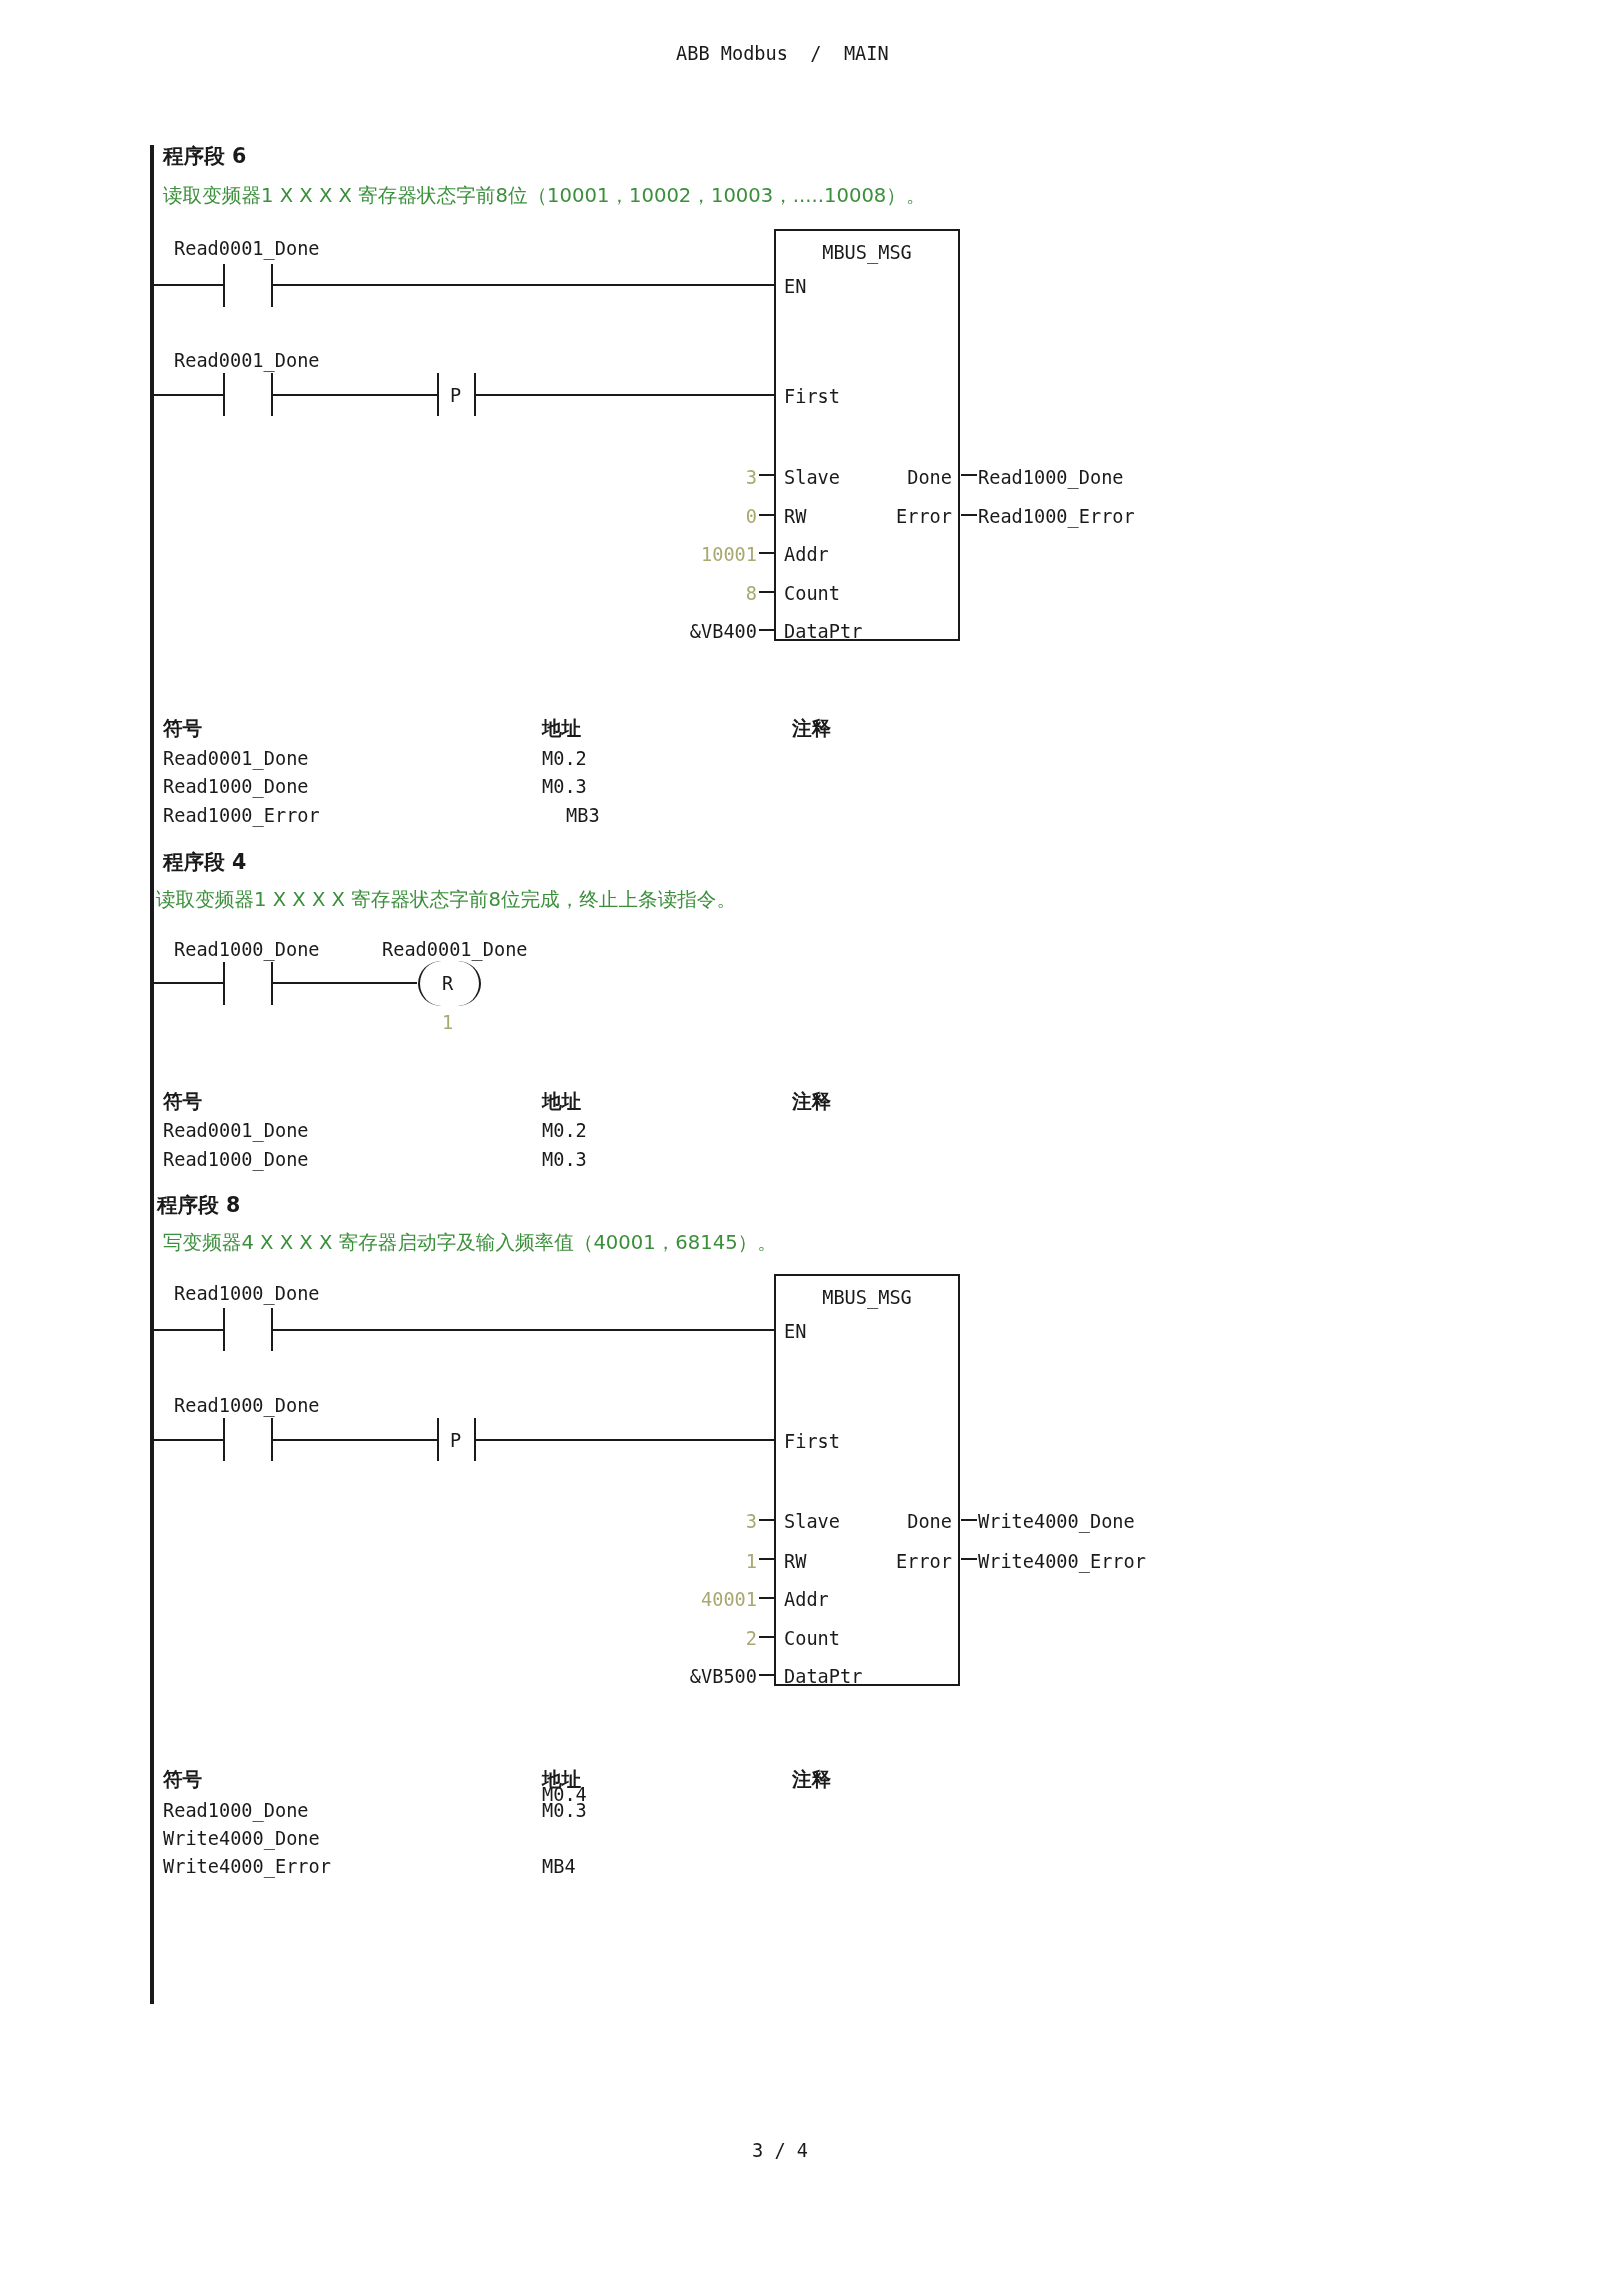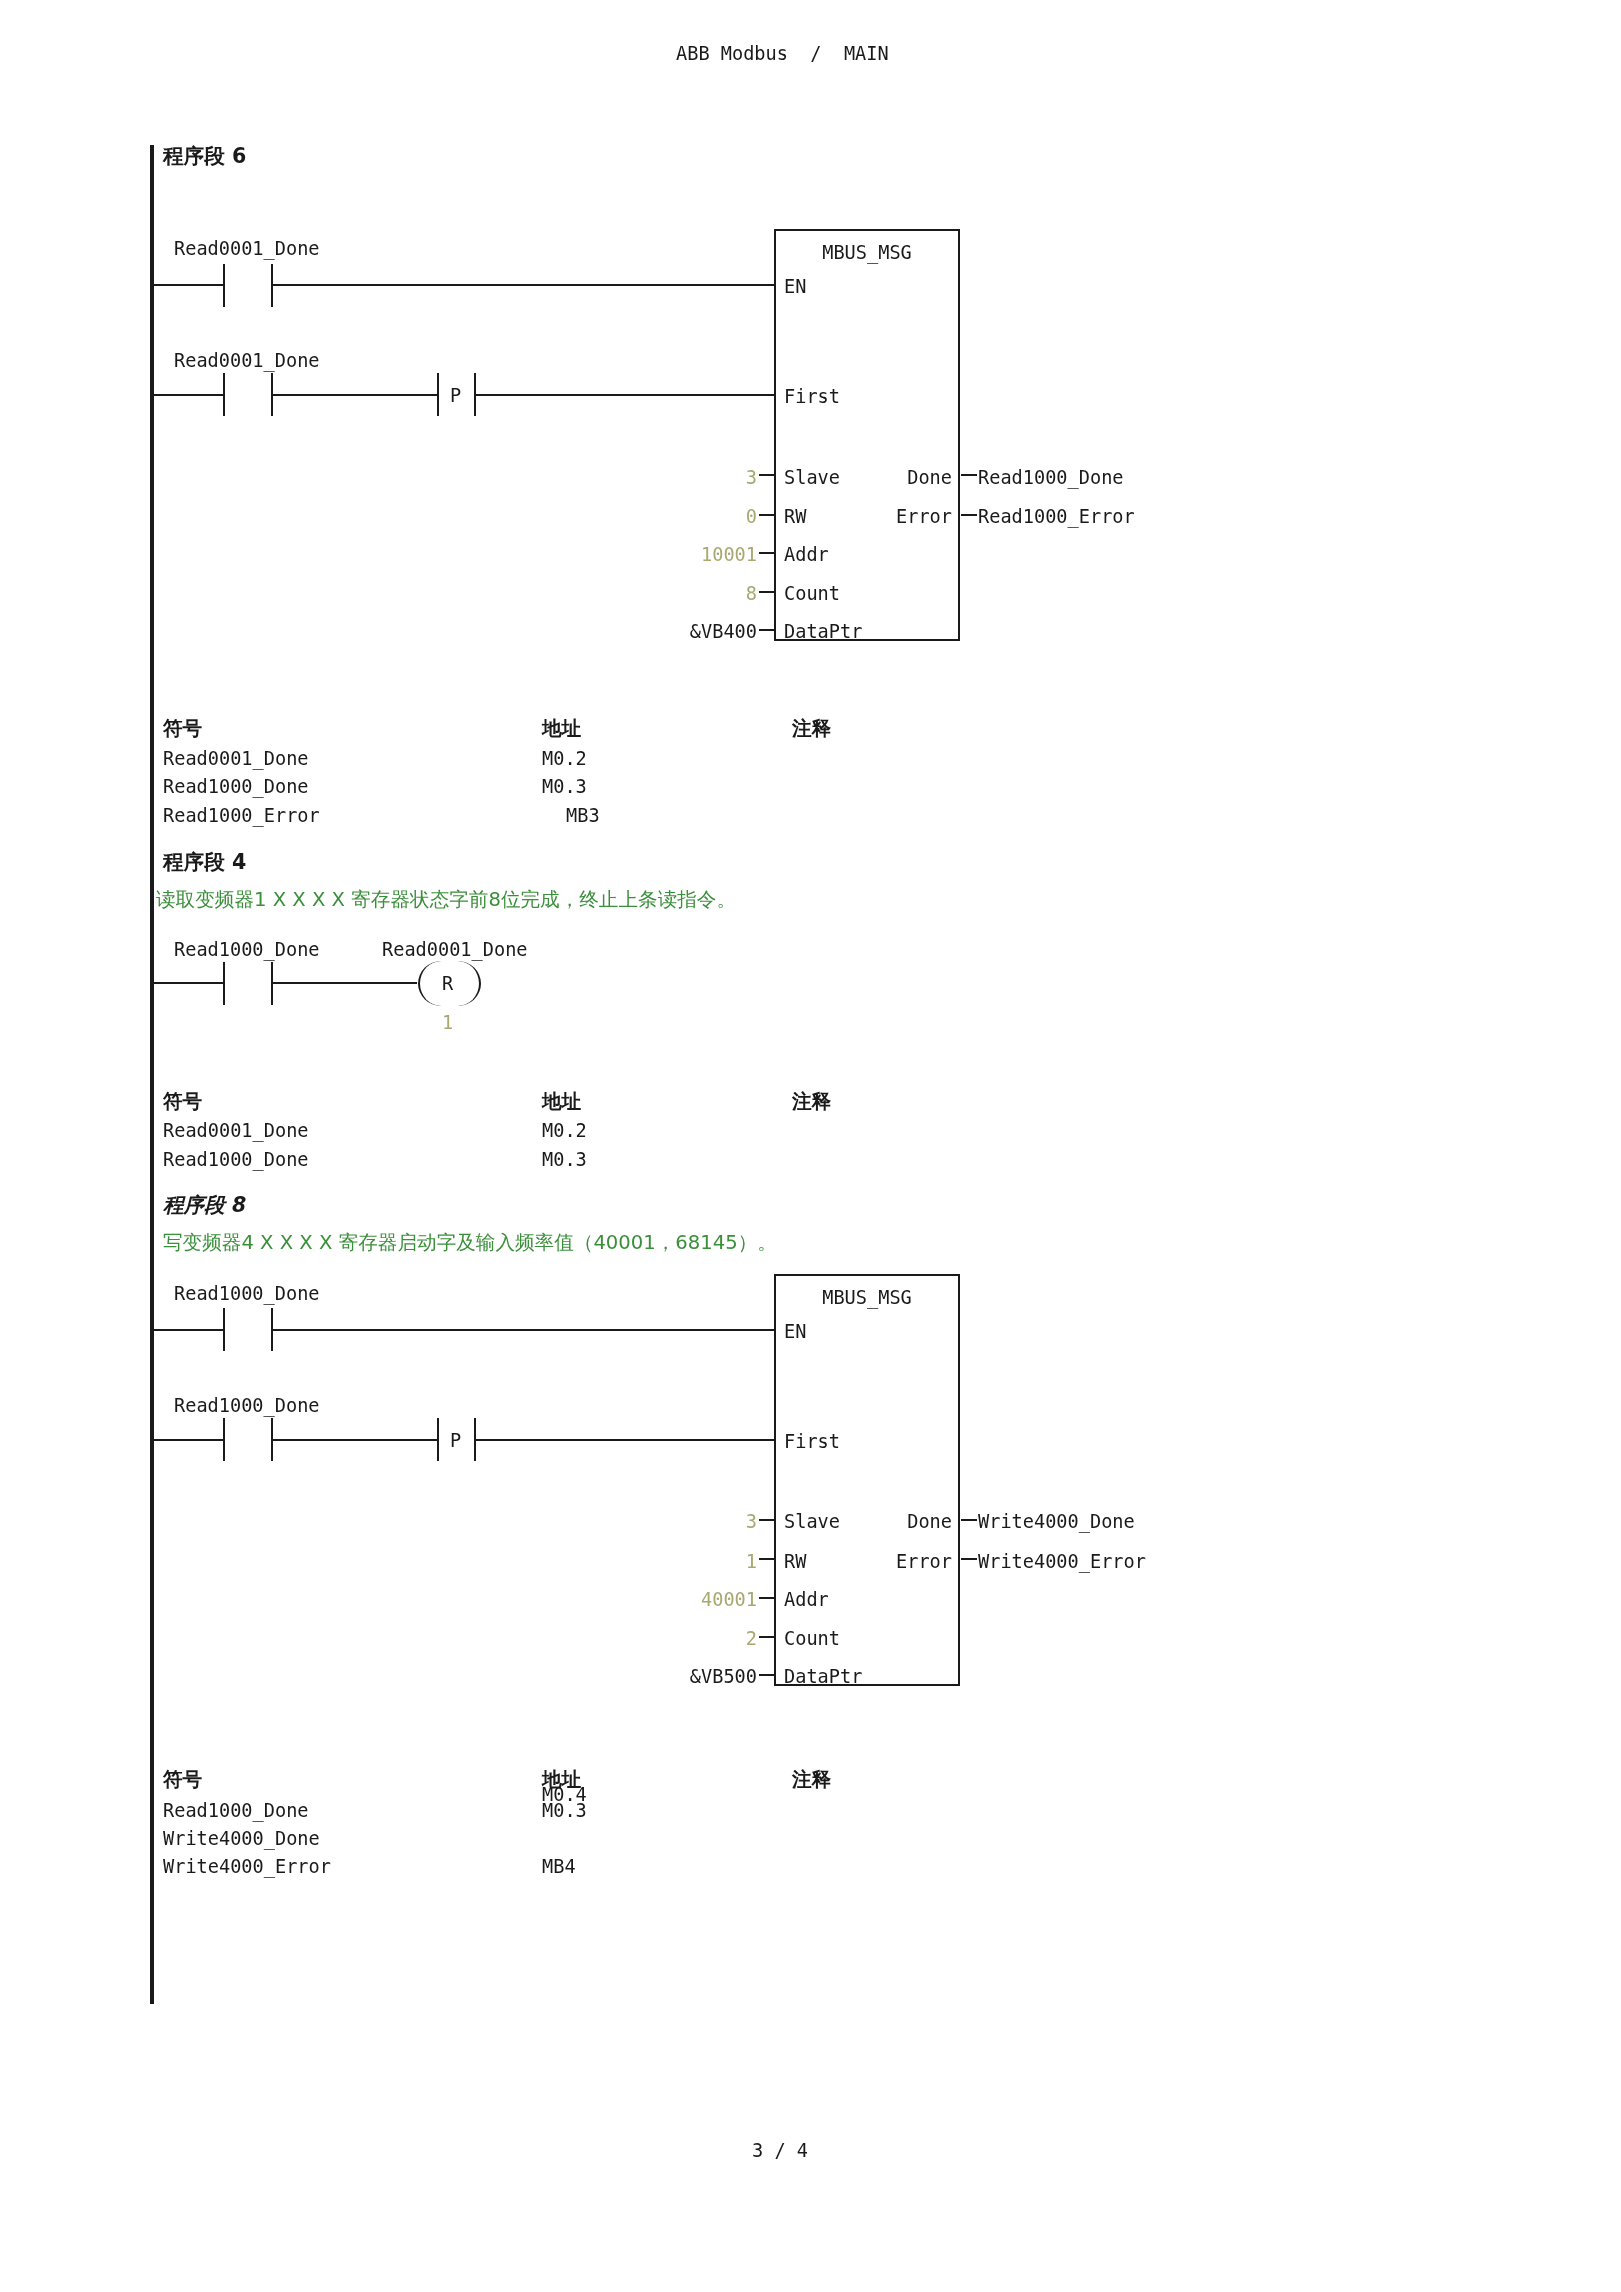--- a/index.html
+++ b/index.html
@@ -26,20 +26,21 @@
 <body>
 
 <div class="page">
 
   <div class="t" style="left:676px;top:43px;">ABB Modbus  /  MAIN</div>
   <div class="t" style="left:752px;top:2140px;text-align:right;">3 / 4</div>
 
   <div class="rail" style="left:150px;top:145px;height:1859px;"></div>
 
   <div class="t cjk net-title" style="left:163px;top:145px;">程序段 6</div>
+  <div class="t cjk comment" style="left:163px;top:184px;">读取变频器1 X X X X 寄存器状态字前8位（10001，10002，10003，.....10008）。</div>
 
   <div class="t" style="left:174px;top:238px;">Read0001_Done</div>
   <div class="hl" style="left:154px;top:284px;width:70px;"></div>
   <div class="vl" style="left:223px;top:264px;height:43px;"></div>
   <div class="vl" style="left:271px;top:264px;height:43px;"></div>
   <div class="hl" style="left:272px;top:284px;width:502px;"></div>
 
   <div class="t" style="left:174px;top:350px;">Read0001_Done</div>
   <div class="hl" style="left:154px;top:394px;width:70px;"></div>
   <div class="vl" style="left:223px;top:373px;height:43px;"></div>
@@ -103,21 +104,21 @@
   <div class="t center olive" style="left:429px;top:1012px;width:37px;">1</div>
 
   <div class="t cjk tbl-h" style="left:163px;top:1091px;">符号</div>
   <div class="t cjk tbl-h" style="left:542px;top:1091px;">地址</div>
   <div class="t cjk tbl-h" style="left:792px;top:1091px;">注释</div>
   <div class="t" style="left:163px;top:1120px;">Read0001_Done</div>
   <div class="t" style="left:542px;top:1120px;">M0.2</div>
   <div class="t" style="left:163px;top:1149px;">Read1000_Done</div>
   <div class="t" style="left:542px;top:1149px;">M0.3</div>
 
-  <div class="t cjk net-title" style="left:163px;top:1194px;font-style:italic;">程序段 8</div>
+  <div class="t cjk net-title" style="left:157px;top:1194px;">程序段 8</div>
   <div class="t cjk comment" style="left:163px;top:1231px;">写变频器4 X X X X 寄存器启动字及输入频率值（40001，68145）。</div>
 
   <div class="t" style="left:174px;top:1283px;">Read1000_Done</div>
   <div class="hl" style="left:154px;top:1329px;width:70px;"></div>
   <div class="vl" style="left:223px;top:1308px;height:43px;"></div>
   <div class="vl" style="left:271px;top:1308px;height:43px;"></div>
   <div class="hl" style="left:272px;top:1329px;width:502px;"></div>
 
   <div class="t" style="left:174px;top:1395px;">Read1000_Done</div>
   <div class="hl" style="left:154px;top:1439px;width:70px;"></div>

